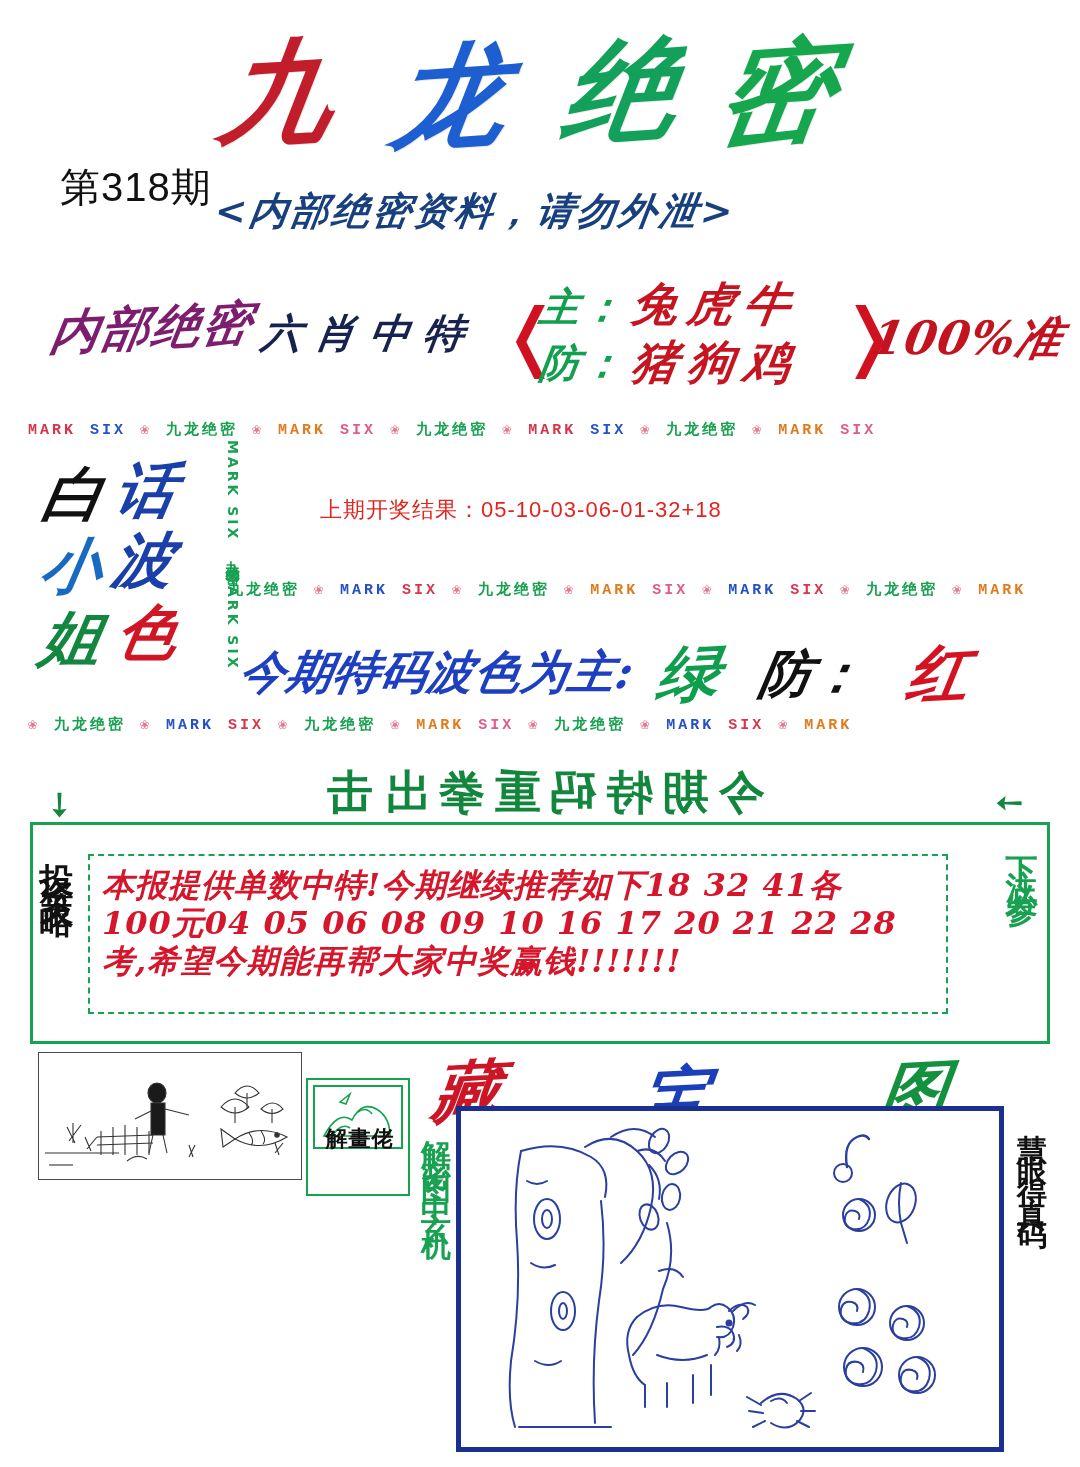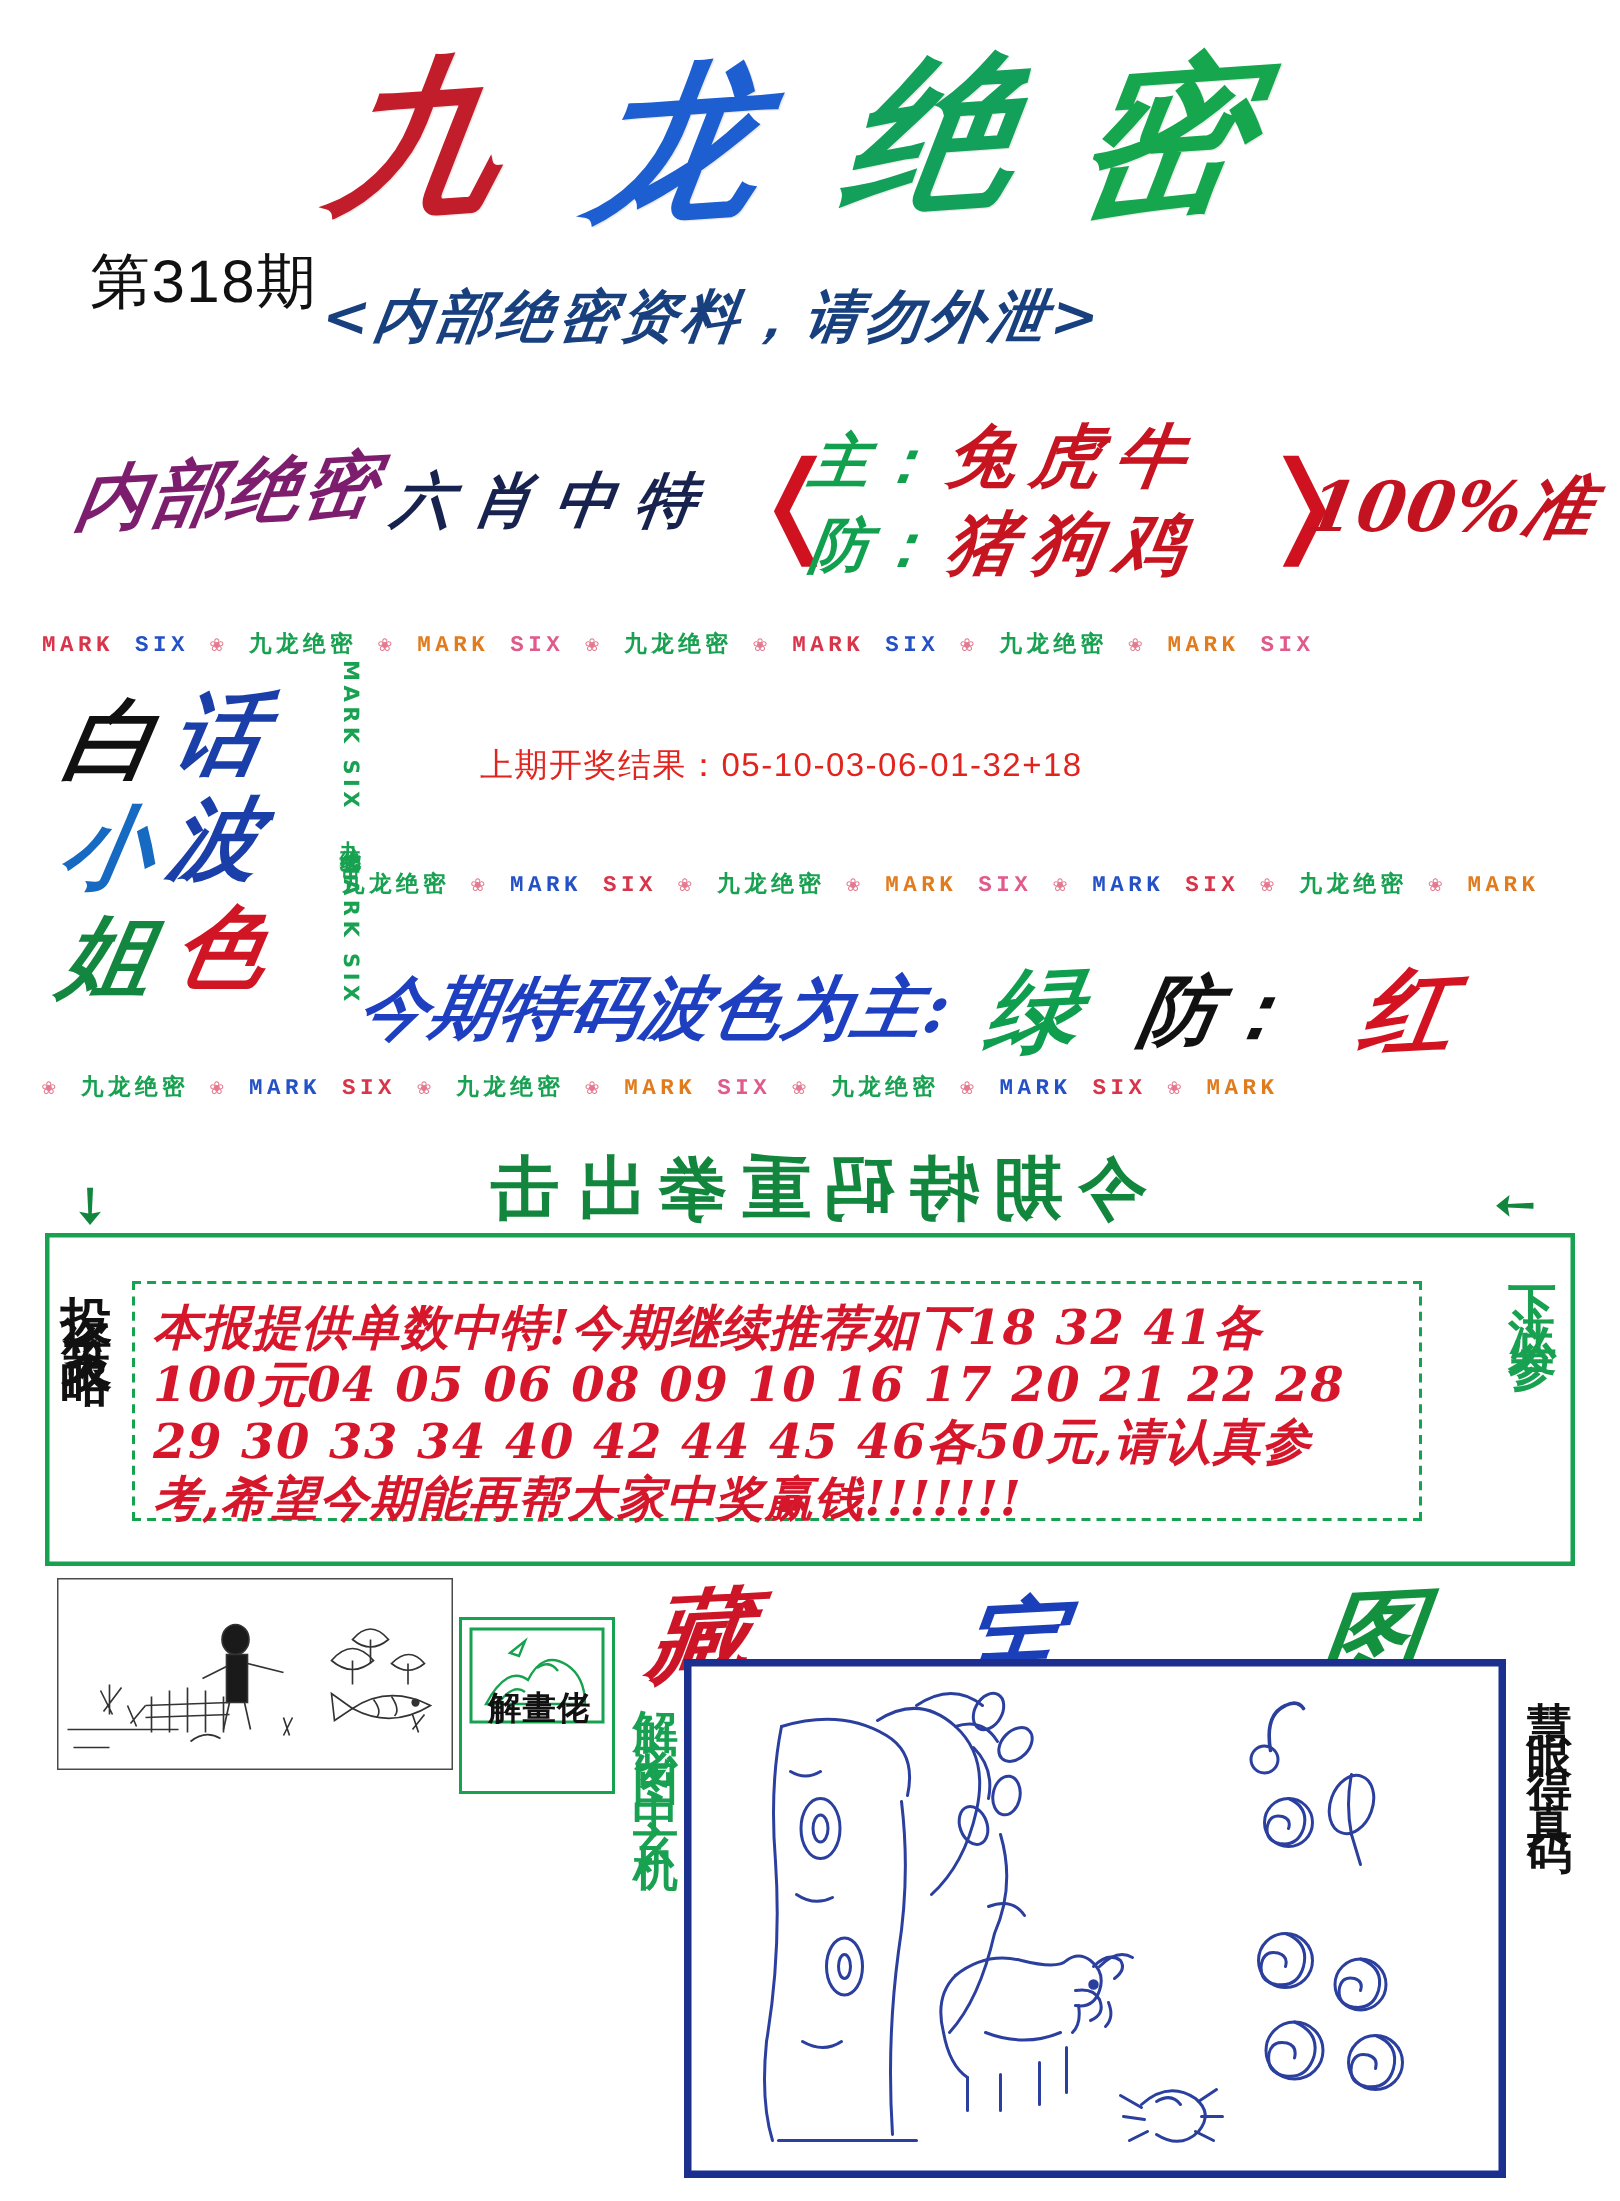--- a/index.html
+++ b/index.html
@@ -472,21 +472,20 @@
 <div class="corner-arrow" id="ca-left">➘</div>
 <div class="corner-arrow" id="ca-right">➘</div>
 
 <div id="strategy-box"></div>
 <div id="left-vlabel">投资策略</div>
 <div id="right-vlabel">下注必参</div>
 <div id="strategy-inner">
   <div id="strategy-text">
     <div>本报提供单数中特!今期继续推荐如下18 32 41各</div>
     <div>100元04 05 06 08 09 10 16 17 20 21 22 28</div>
-    <div>29 30 33 34 40 42 44 45 46各50元,请认真参</div>
     <div>考,希望今期能再帮大家中奖赢钱!!!!!!!</div>
   </div>
 </div>
 
 <div id="illus-left">
   <svg width="260" height="124" viewBox="0 0 260 124">
     <g stroke="#333" stroke-width="1.1" fill="none">
 
       <path d="M6 100 L80 100"></path>
       <path d="M10 112 L34 112"></path>

